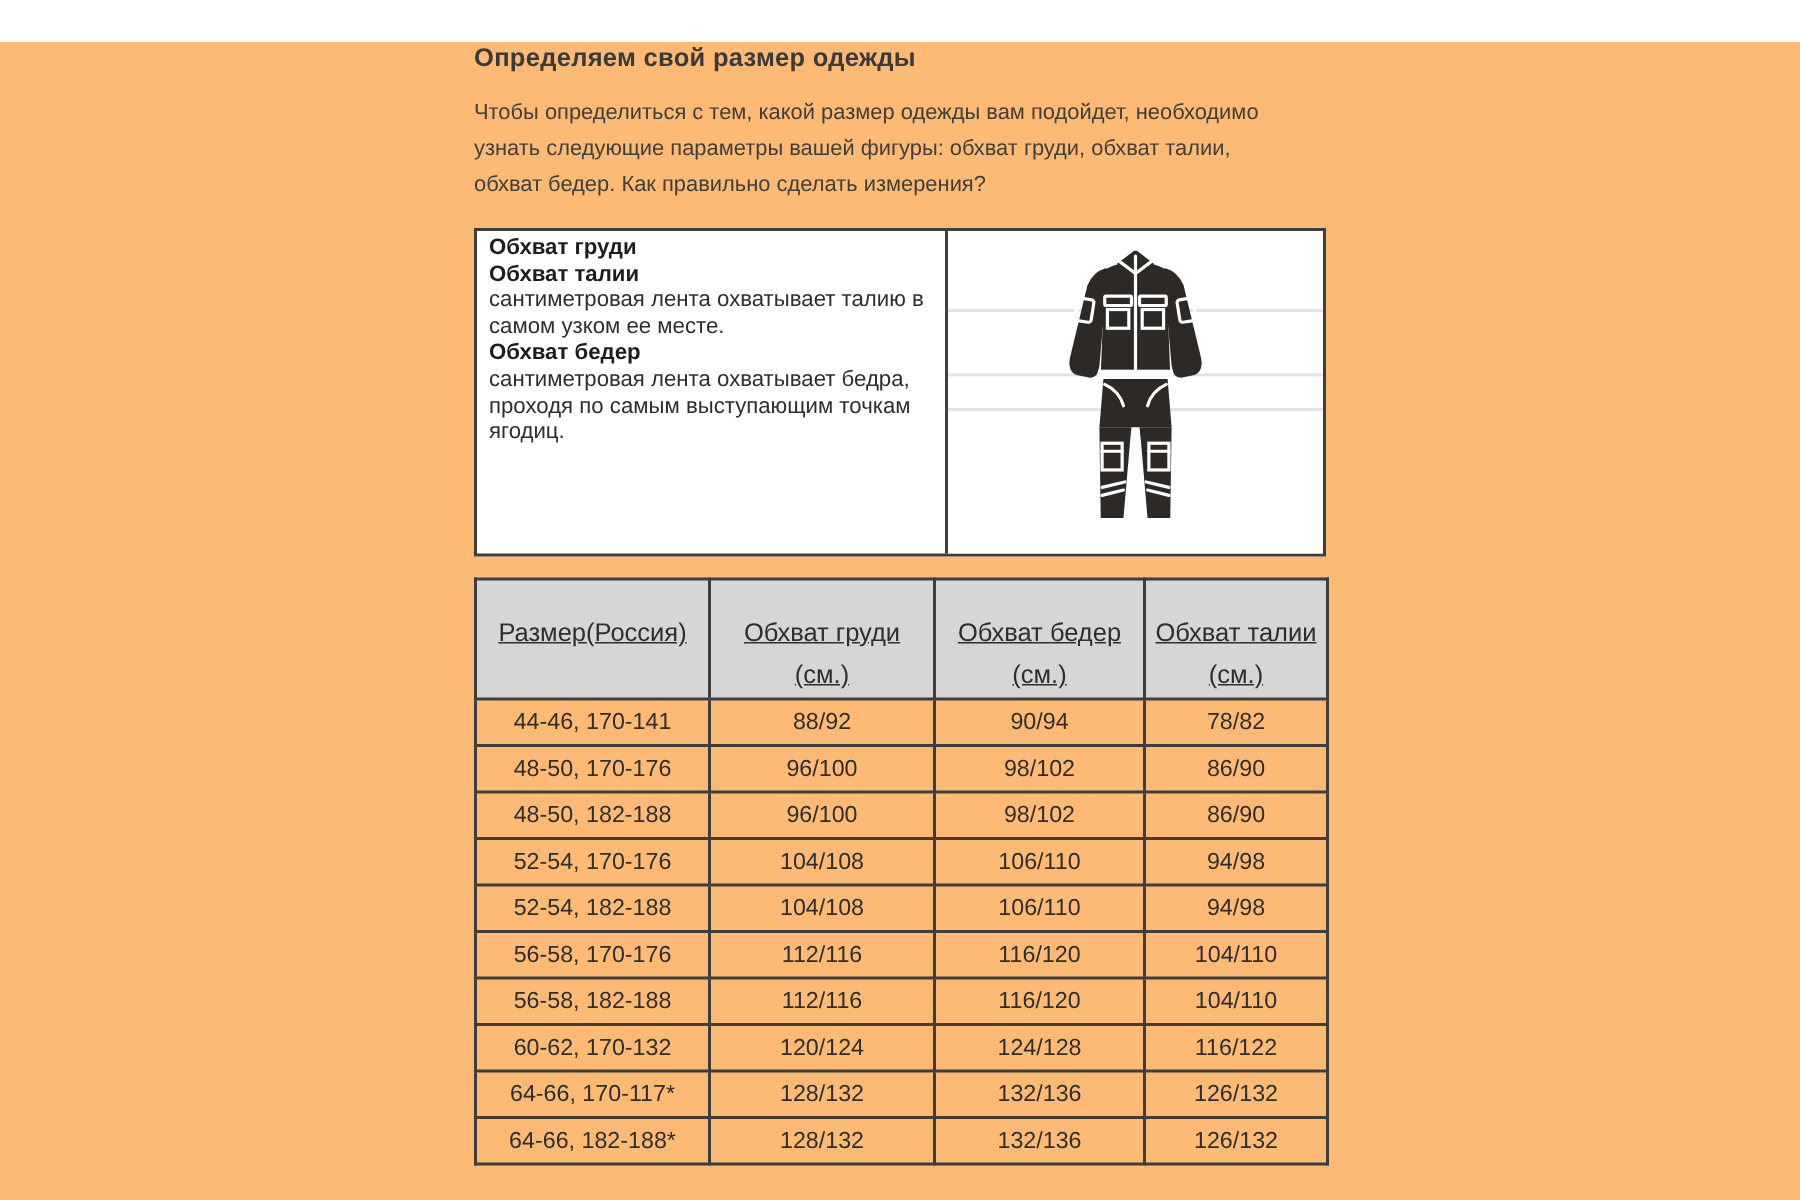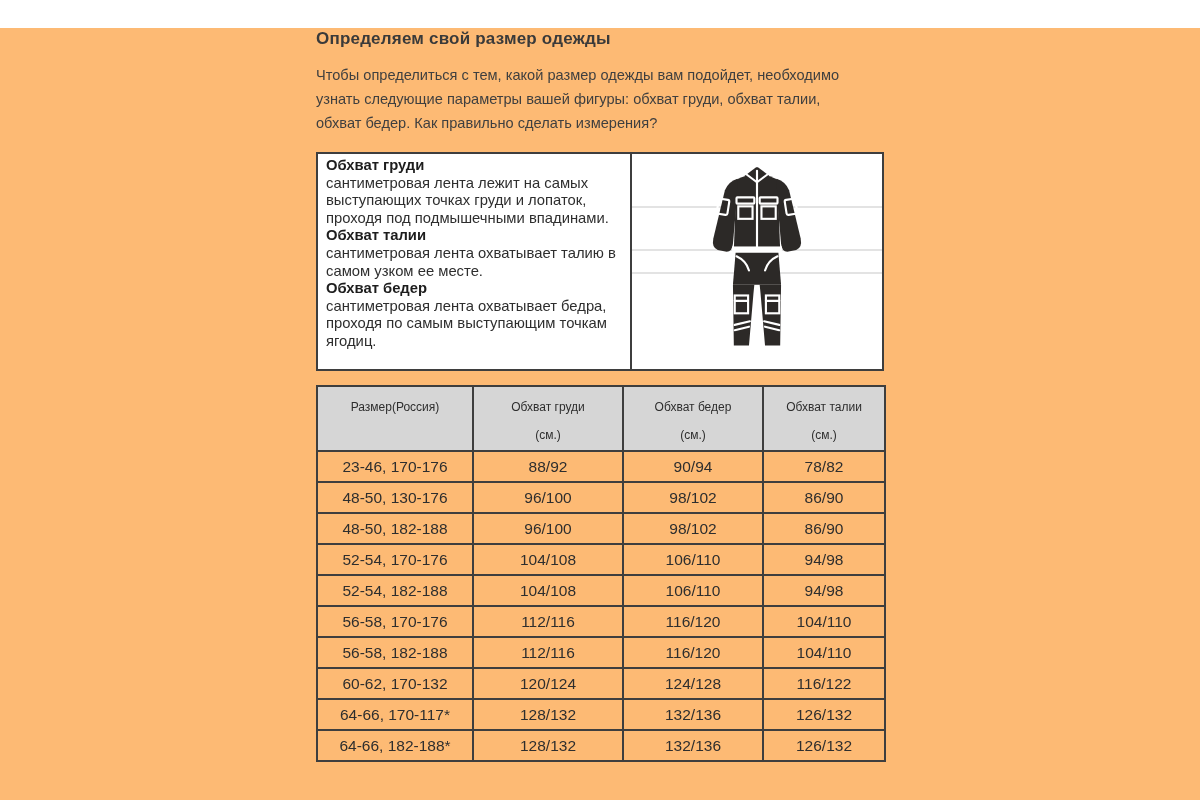--- a/index.html
+++ b/index.html
@@ -15,37 +15,36 @@
   .guide-box{position:absolute;left:316px;top:124px;width:568px;height:219px;display:flex;border:2px solid var(--border);background:#fff;}
   .guide-text{width:314px;border-right:2px solid var(--border);padding:3px 8px 0 8px;font-size:14.8px;line-height:17.6px;color:#2e2e2e;}
   .m-term{font-weight:700;color:#1d1d1d;}
   .m-desc{color:#2e2e2e;}
   .guide-figure{flex:1;position:relative;background:#fff;}
   .guide-line{position:absolute;left:0;right:0;height:2px;background:var(--guide-line);}
   .gl-1{top:52px;} .gl-2{top:95px;} .gl-3{top:118px;}
   .suit-svg{position:absolute;left:50%;top:6px;transform:translateX(-50%);}
   .size-table{position:absolute;left:316px;top:357px;border-collapse:collapse;table-layout:fixed;}
   .size-table th,.size-table td{border:2px solid var(--border);text-align:center;color:#2e2e2e;}
-  .size-table th{background:var(--header-bg);font-weight:400;font-size:12px;vertical-align:top;padding:7px 0 0 0;}
+  .size-table th{background:var(--header-bg);font-weight:400;font-size:17px;vertical-align:top;padding:22px 0 0 0;text-decoration:underline;}
   .th-line1{line-height:26px;} .th-line2{line-height:30px;min-height:30px;}
   .size-table td{font-size:15.5px;height:31px;padding:0;font-weight:400;}
 </style>
 </head>
 <body>
 
 <div class="page">
 
   <div class="title">Определяем свой размер одежды</div>
 
   <div class="intro">Чтобы определиться с тем, какой размер одежды вам подойдет, необходимо узнать следующие параметры вашей фигуры: обхват груди, обхват талии, обхват бедер. Как правильно сделать измерения?</div>
 
   <div class="guide-box">
     <div class="guide-text">
         <div class="m-term">Обхват груди</div>
-        <div class="m-desc">сантиметровая лента лежит на самых выступающих точках груди и лопаток, проходя под подмышечными впадинами.</div>
         <div class="m-term">Обхват талии</div>
         <div class="m-desc">сантиметровая лента охватывает талию в самом узком ее месте.</div>
         <div class="m-term">Обхват бедер</div>
         <div class="m-desc">сантиметровая лента охватывает бедра, проходя по самым выступающим точкам ягодиц.</div>
       </div>
     <div class="guide-figure">
       <div class="guide-line gl-1"></div>
       <div class="guide-line gl-2"></div>
       <div class="guide-line gl-3"></div>
       <svg class="suit-svg" width="214" height="205" viewBox="0 0 240 230" aria-hidden="true">
@@ -105,27 +104,27 @@
             <div class="th-line2">(см.)</div>
           </th>
           <th>
             <div class="th-line1">Обхват талии</div>
             <div class="th-line2">(см.)</div>
           </th>
         </tr>
       </thead>
     <tbody>
         <tr>
-          <td>23-46, 170-176</td>
+          <td>44-46, 170-141</td>
           <td>88/92</td>
           <td>90/94</td>
           <td>78/82</td>
         </tr>
         <tr>
-          <td>48-50, 130-176</td>
+          <td>48-50, 170-176</td>
           <td>96/100</td>
           <td>98/102</td>
           <td>86/90</td>
         </tr>
         <tr>
           <td>48-50, 182-188</td>
           <td>96/100</td>
           <td>98/102</td>
           <td>86/90</td>
         </tr>

